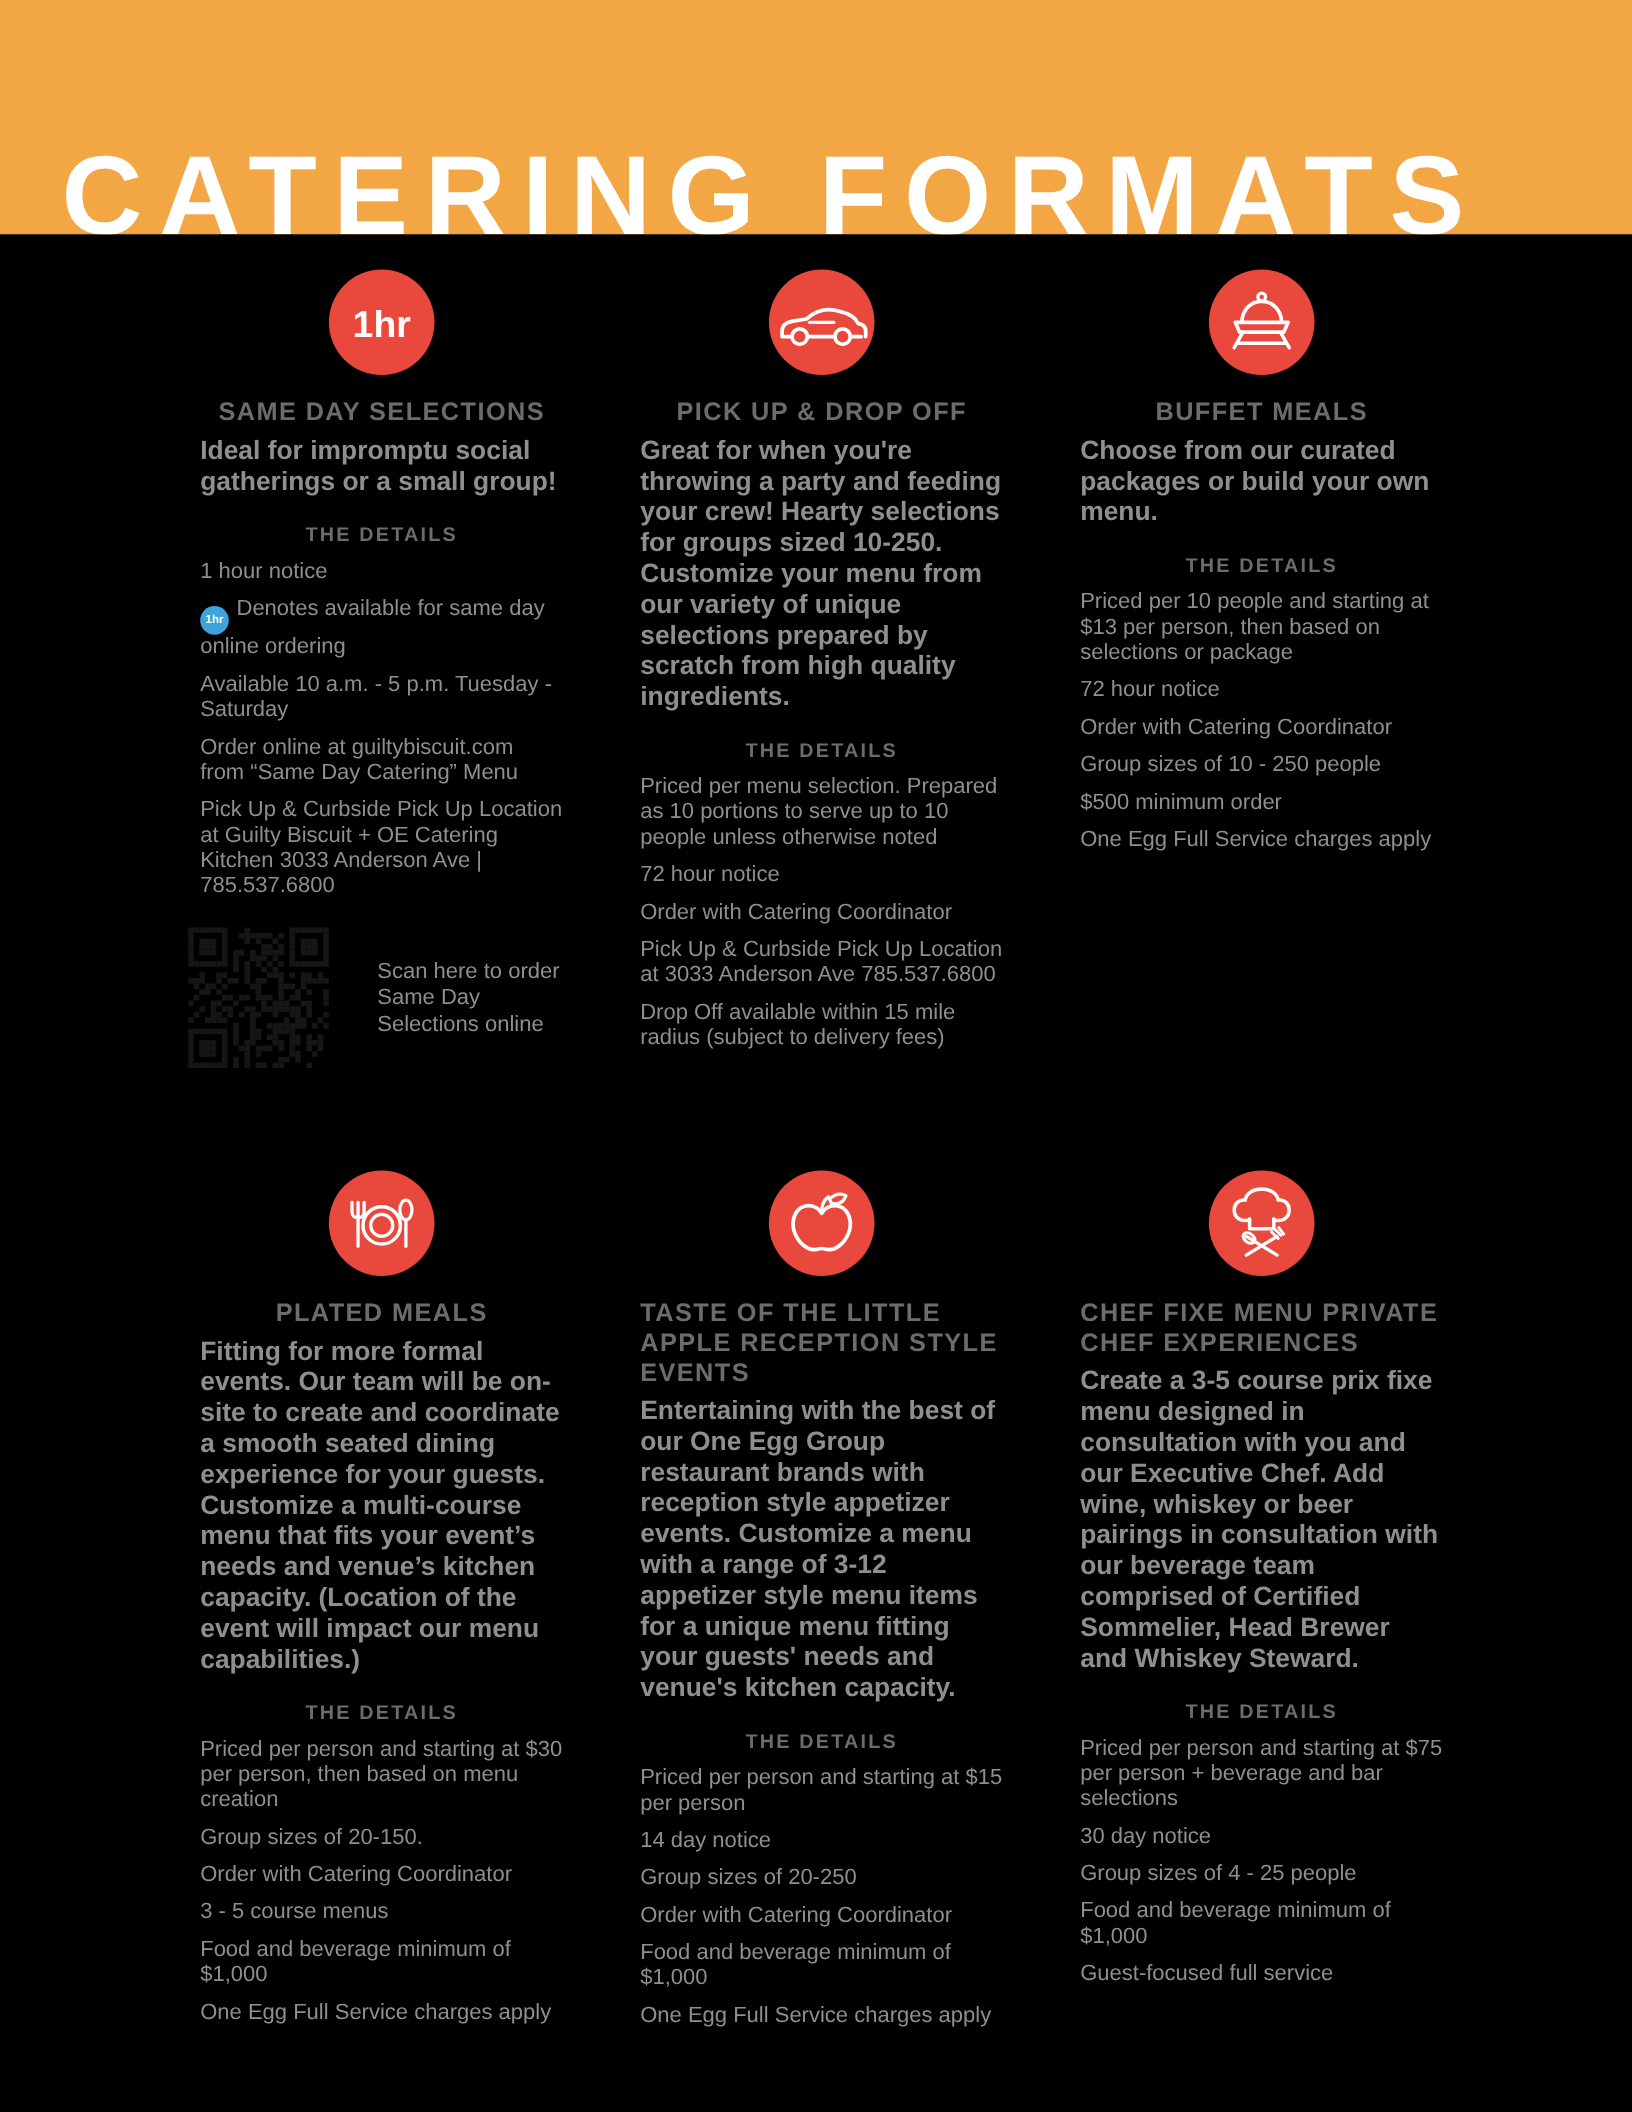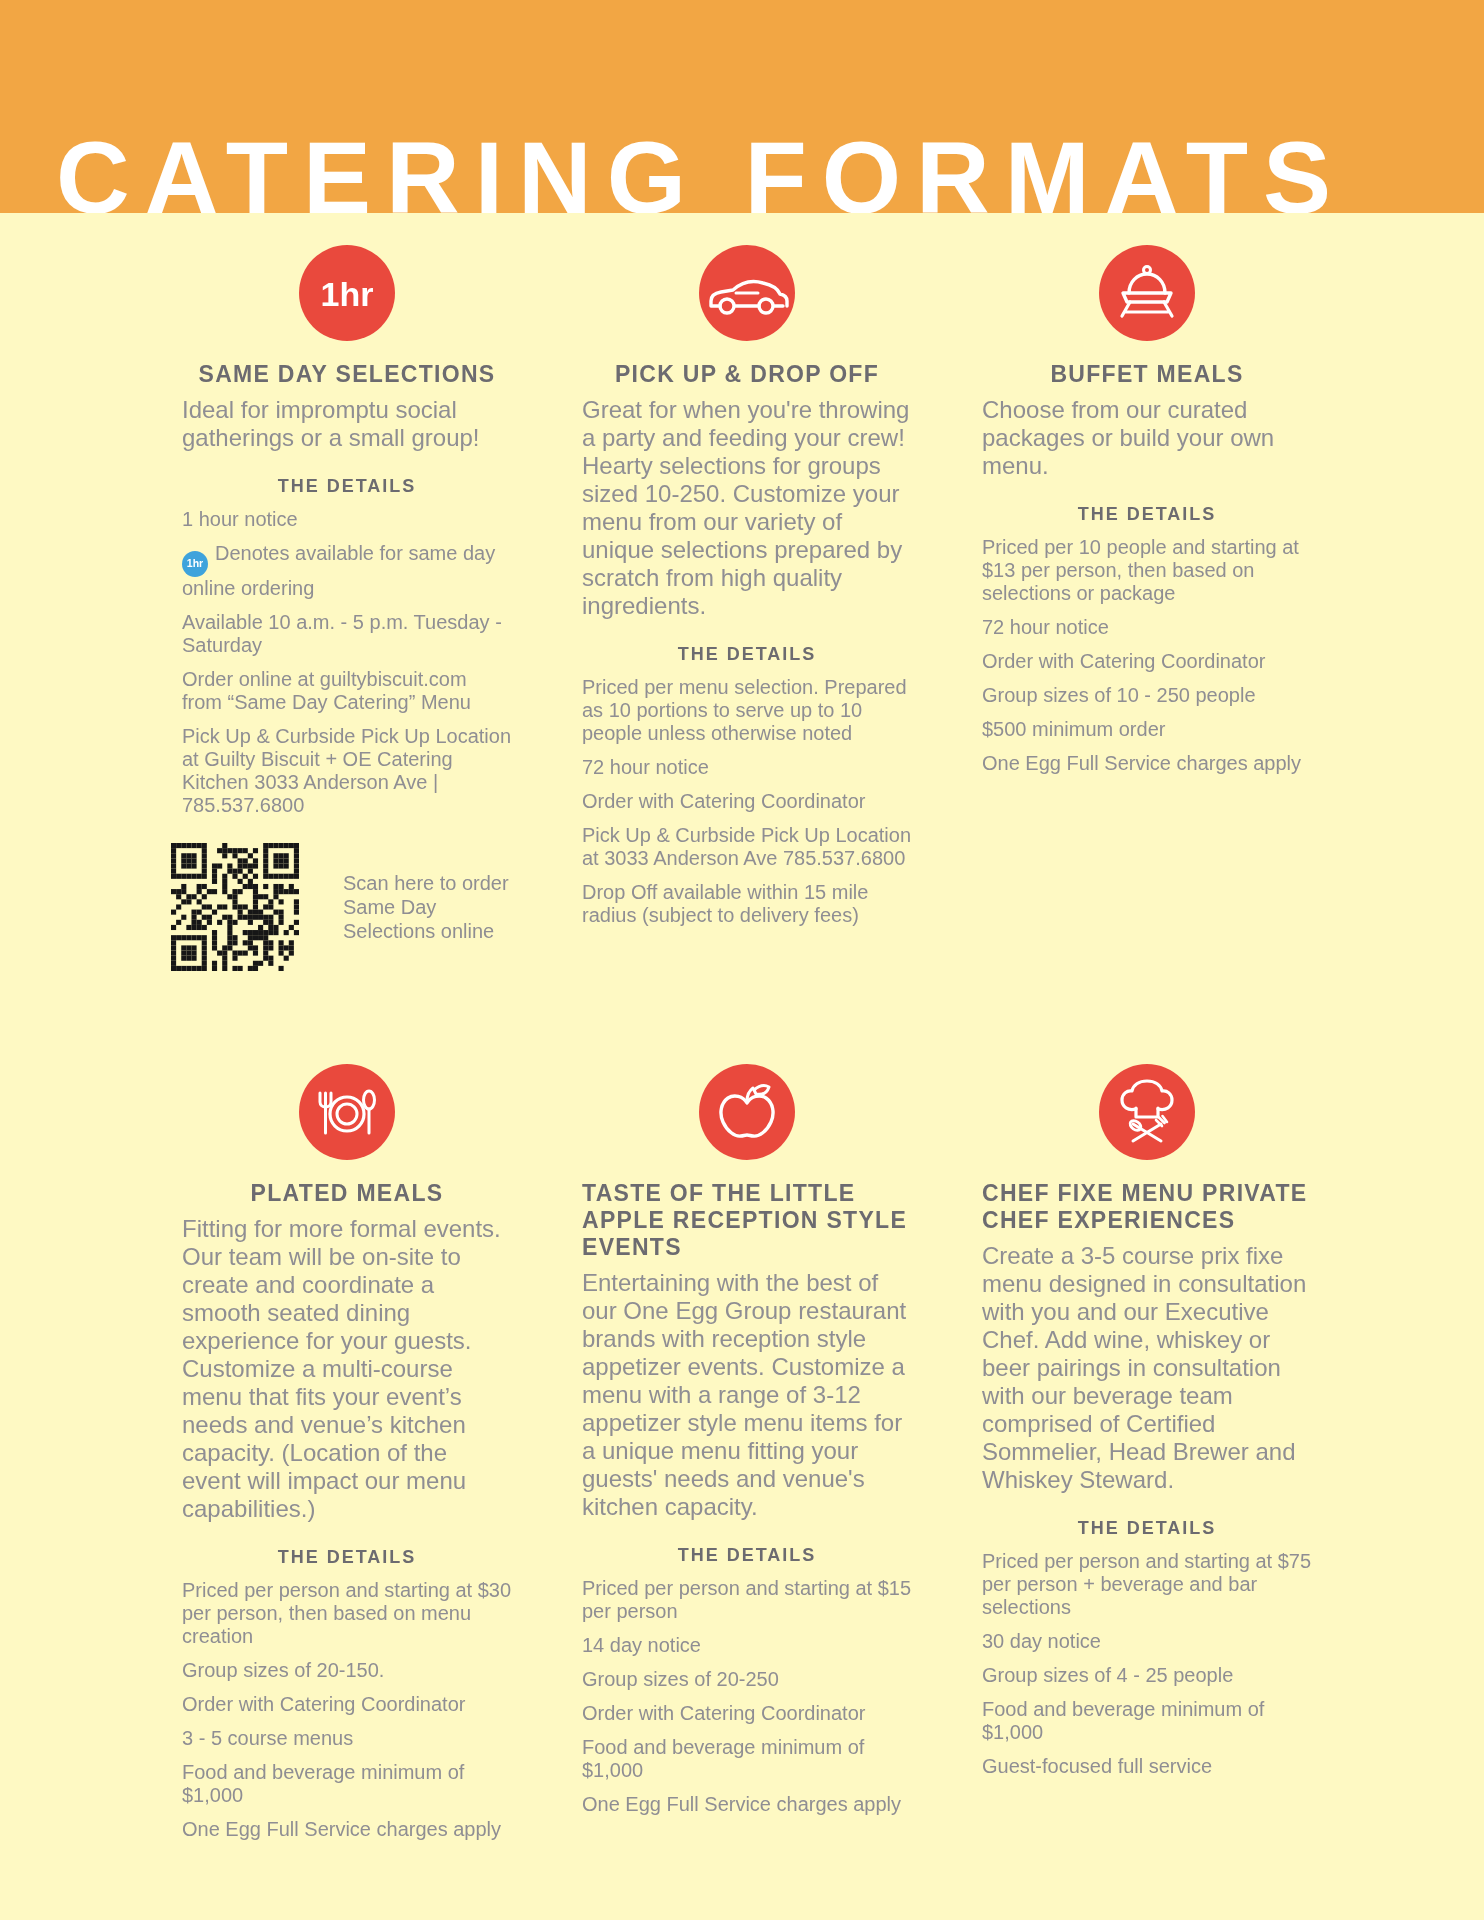--- a/index.html
+++ b/index.html
@@ -5,21 +5,21 @@
   :root{
     --orange:#F2A644;
     --red:#E9493D;
     --blue:#3EA3DC;
     --heading:#6C6B70;
     --body:#8F8E93;
   }
   *{box-sizing:border-box;}
   html,body{margin:0;padding:0;background:#ffffff;}
   .page{
-    position:relative;width:1484px;height:1920px;background:#fef9c3;overflow:hidden;
+    position:relative;width:1484px;height:1920px;background:#000000;overflow:hidden;
     font-family:"Liberation Sans",sans-serif;
   }
   .header{
     position:absolute;top:0;left:0;width:100%;height:213px;
     background:var(--orange);overflow:hidden;
   }
   .page-title{
     position:absolute;left:56px;bottom:-16px;margin:0;
     color:#ffffff;font-size:102px;font-weight:700;letter-spacing:15px;
     line-height:1;white-space:nowrap;
@@ -35,21 +35,21 @@
     width:96px;height:96px;border-radius:50%;background:var(--red);
     align-self:center;margin-bottom:20px;flex:none;
     display:flex;align-items:center;justify-content:center;
   }
   .icon-circle svg{width:96px;height:96px;display:block;}
   .section-title{
     font-size:23px;font-weight:700;letter-spacing:1.3px;line-height:1.18;
     color:var(--heading);
   }
   .section-intro{
-    margin-top:8px;font-size:24px;line-height:28px;color:var(--body);
+    margin-top:8px;font-size:24px;line-height:28px;color:var(--body);font-weight:bold;
   }
   .details-heading{
     margin-top:24px;font-size:18px;font-weight:700;letter-spacing:2px;
     color:var(--heading);
   }
   .details{display:block;}
   .detail-item{
     margin-top:11px;font-size:20px;line-height:23px;color:var(--body);
   }
   .badge{

